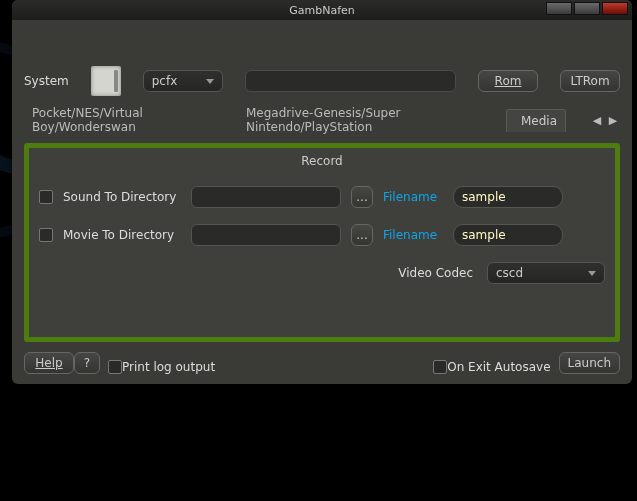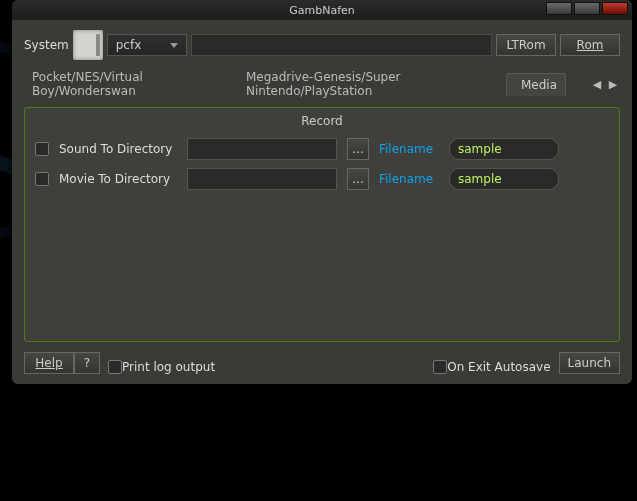--- a/index.html
+++ b/index.html
@@ -11,52 +11,52 @@
 .titlebar { height: 20px; background: linear-gradient(#2b2b29,#1d1d1b); border-radius: 6px 6px 0 0; display: flex; align-items: center; position: relative; color: #ccc; font-size: 11px; }
 .titlebar-title { position: absolute; left: 50%; transform: translateX(-50%); }
 .win-buttons { position: absolute; right: 4px; top: 2px; display: flex; gap: 2px; }
 .win-btn { width: 26px; height: 13px; border: 1px solid #111; }
 .win-min { background: linear-gradient(#6a6a6a,#3a3a3a); }
 .win-max { background: linear-gradient(#6a6a6a,#3a3a3a); }
 .win-close { background: linear-gradient(#c0392b,#6a0e05); }
 
 .content { flex: 1; padding: 10px 12px 10px 12px; display: flex; flex-direction: column; gap: 6px; }
 
-.row { display: flex; align-items: center; gap: 4px; }
+.row { display: flex; align-items: center; gap: 22px; margin-top: 36px; }
 .label { color: #ddd; font-size: 12px; }
 
 .system-icon { width: 30px; height: 30px; background: #d5d5d0; border-radius: 2px; display: inline-block; position:relative; box-shadow: inset 0 0 4px rgba(0,0,0,0.4); }
 .system-icon::after { content:""; position:absolute; right:3px; top:4px; bottom:4px; width:4px; background:#888; border-radius:1px;}
 
-.select, .input, .btn, .path-input { height: 22px; background: linear-gradient(#2f2f2d,#252523); border: 1px solid #555; border-radius: 0; color: #ccc; font-size: 12px; display: flex; align-items: center; padding: 0 8px; }
+.select, .input, .btn, .path-input { height: 22px; background: linear-gradient(#2f2f2d,#252523); border: 1px solid #555; border-radius: 6px; color: #ccc; font-size: 12px; display: flex; align-items: center; padding: 0 8px; }
 .select { cursor: pointer; justify-content: space-between; gap: 6px; }
 .chev { width: 0; height: 0; border-left: 4px solid transparent; border-right: 4px solid transparent; border-top: 5px solid #999; }
 .input { background: #2a2a28; border: 1px solid #4a4a48; }
 .path-input { background: #2a2a28; border: 1px solid #545450; width: 150px; }
 .btn { cursor: pointer; justify-content: center; background: linear-gradient(#464643,#343431); border: 1px solid #666; min-width: 52px; text-align:center; }
 .btn.small { min-width: 22px; width: 22px; padding: 0; }
 .btn u { text-decoration: underline; }
 
 .spacer { flex: 1; }
 
 .tabs-row { display: flex; align-items: center; gap: 20px; }
 .tab { color: #ccc; font-size: 12px; padding: 4px 8px; border-radius: 3px 3px 0 0; cursor: pointer; }
 .tab.inactive { color: #bbb; }
 .tab.active { background: #444441; border: 1px solid #5a5a57; border-bottom: none; padding-left: 14px; }
 .tabnav { display: flex; gap: 2px; margin-left: 4px; }
 .tabnav-btn { width: 14px; height: 16px; color: #bbb; font-size: 11px; display:flex; align-items:center; justify-content:center; cursor:pointer; }
 
-.panel { flex: 1; background: #3f3f3c; border: 1px solid #4d7c0f; border-radius: 3px; margin-top: -1px; padding: 6px 10px 10px 10px; display:flex; flex-direction:column; gap:8px; }
+.panel { flex: 1; background: #3f3f3c; border: 5px solid #4d7c0f; border-radius: 3px; margin-top: -1px; padding: 6px 10px 10px 10px; display:flex; flex-direction:column; gap:16px; }
 .panel-title { text-align: center; color: #ccc; font-size: 12px; margin-bottom: 2px; }
 
 .form-row { display:flex; align-items:center; gap:10px; }
 .checkbox { width: 14px; height: 14px; border: 1px solid #777; border-radius: 2px; background: #2a2a28; cursor:pointer; }
 .row-label { color: #ddd; font-size: 12px; width: 118px; }
 .field-label { color: #0ea5e9; font-size: 12px; width: 60px; text-align:left; }
-.filename-input { background:#2a2a28; border:1px solid #545450; border-radius:10px; height:22px; width:110px; color:#bef264; font-size:12px; display:flex; align-items:center; padding:0 8px; }
+.filename-input { background:#2a2a28; border:1px solid #545450; border-radius:10px; height:22px; width:110px; color:#fef9c3; font-size:12px; display:flex; align-items:center; padding:0 8px; }
 
 .codec-row { display:flex; align-items:center; gap:10px; justify-content: flex-end; }
 .codec-select { width: 118px; }
 
 .footer { display:flex; align-items:flex-end; padding-top:4px; }
 </style>
 </head>
 <body>
 
 <div class="bg-glow"></div>
@@ -77,24 +77,24 @@
       <span class="label">System</span>
       <span class="system-icon"></span>
       <div class="select" style="width:80px">
         <span>pcfx</span>
         <span class="chev"></span>
       </div>
       <div class="input" style="flex:1">
         <span></span>
       </div>
       <div class="btn" style="min-width:60px">
-          <span>LTRom</span>
+          <u>Rom</u>
         </div>
       <div class="btn" style="min-width:60px">
-          <u>Rom</u>
+          <span>LTRom</span>
         </div>
     </div>
 
     <div class="tabs-row">
       <div class="tab inactive">Pocket/NES/Virtual Boy/Wonderswan</div>
       <div class="tab inactive">Megadrive-Genesis/Super Nintendo/PlayStation</div>
       <div class="tab active">Media</div>
       <div class="tabnav">
         <div class="tabnav-btn">◀</div>
         <div class="tabnav-btn">▶</div>
@@ -127,20 +127,27 @@
           </div>
         <div class="btn small">
             <span>...</span>
           </div>
         <span class="field-label">Filename</span>
         <div class="filename-input">
             <span>sample</span>
           </div>
       </div>
 
+      <div class="codec-row">
+        <span class="label" style="margin-right:4px">Video Codec</span>
+        <div class="select codec-select">
+          <span>cscd</span>
+          <span class="chev"></span>
+        </div>
+      </div>
 
       <div class="spacer"></div>
     </div>
 
     <div class="footer">
       <div class="btn" style="min-width:50px">
           <u>Help</u>
         </div>
       <div class="btn small" style="width:26px">
           <span>?</span>

